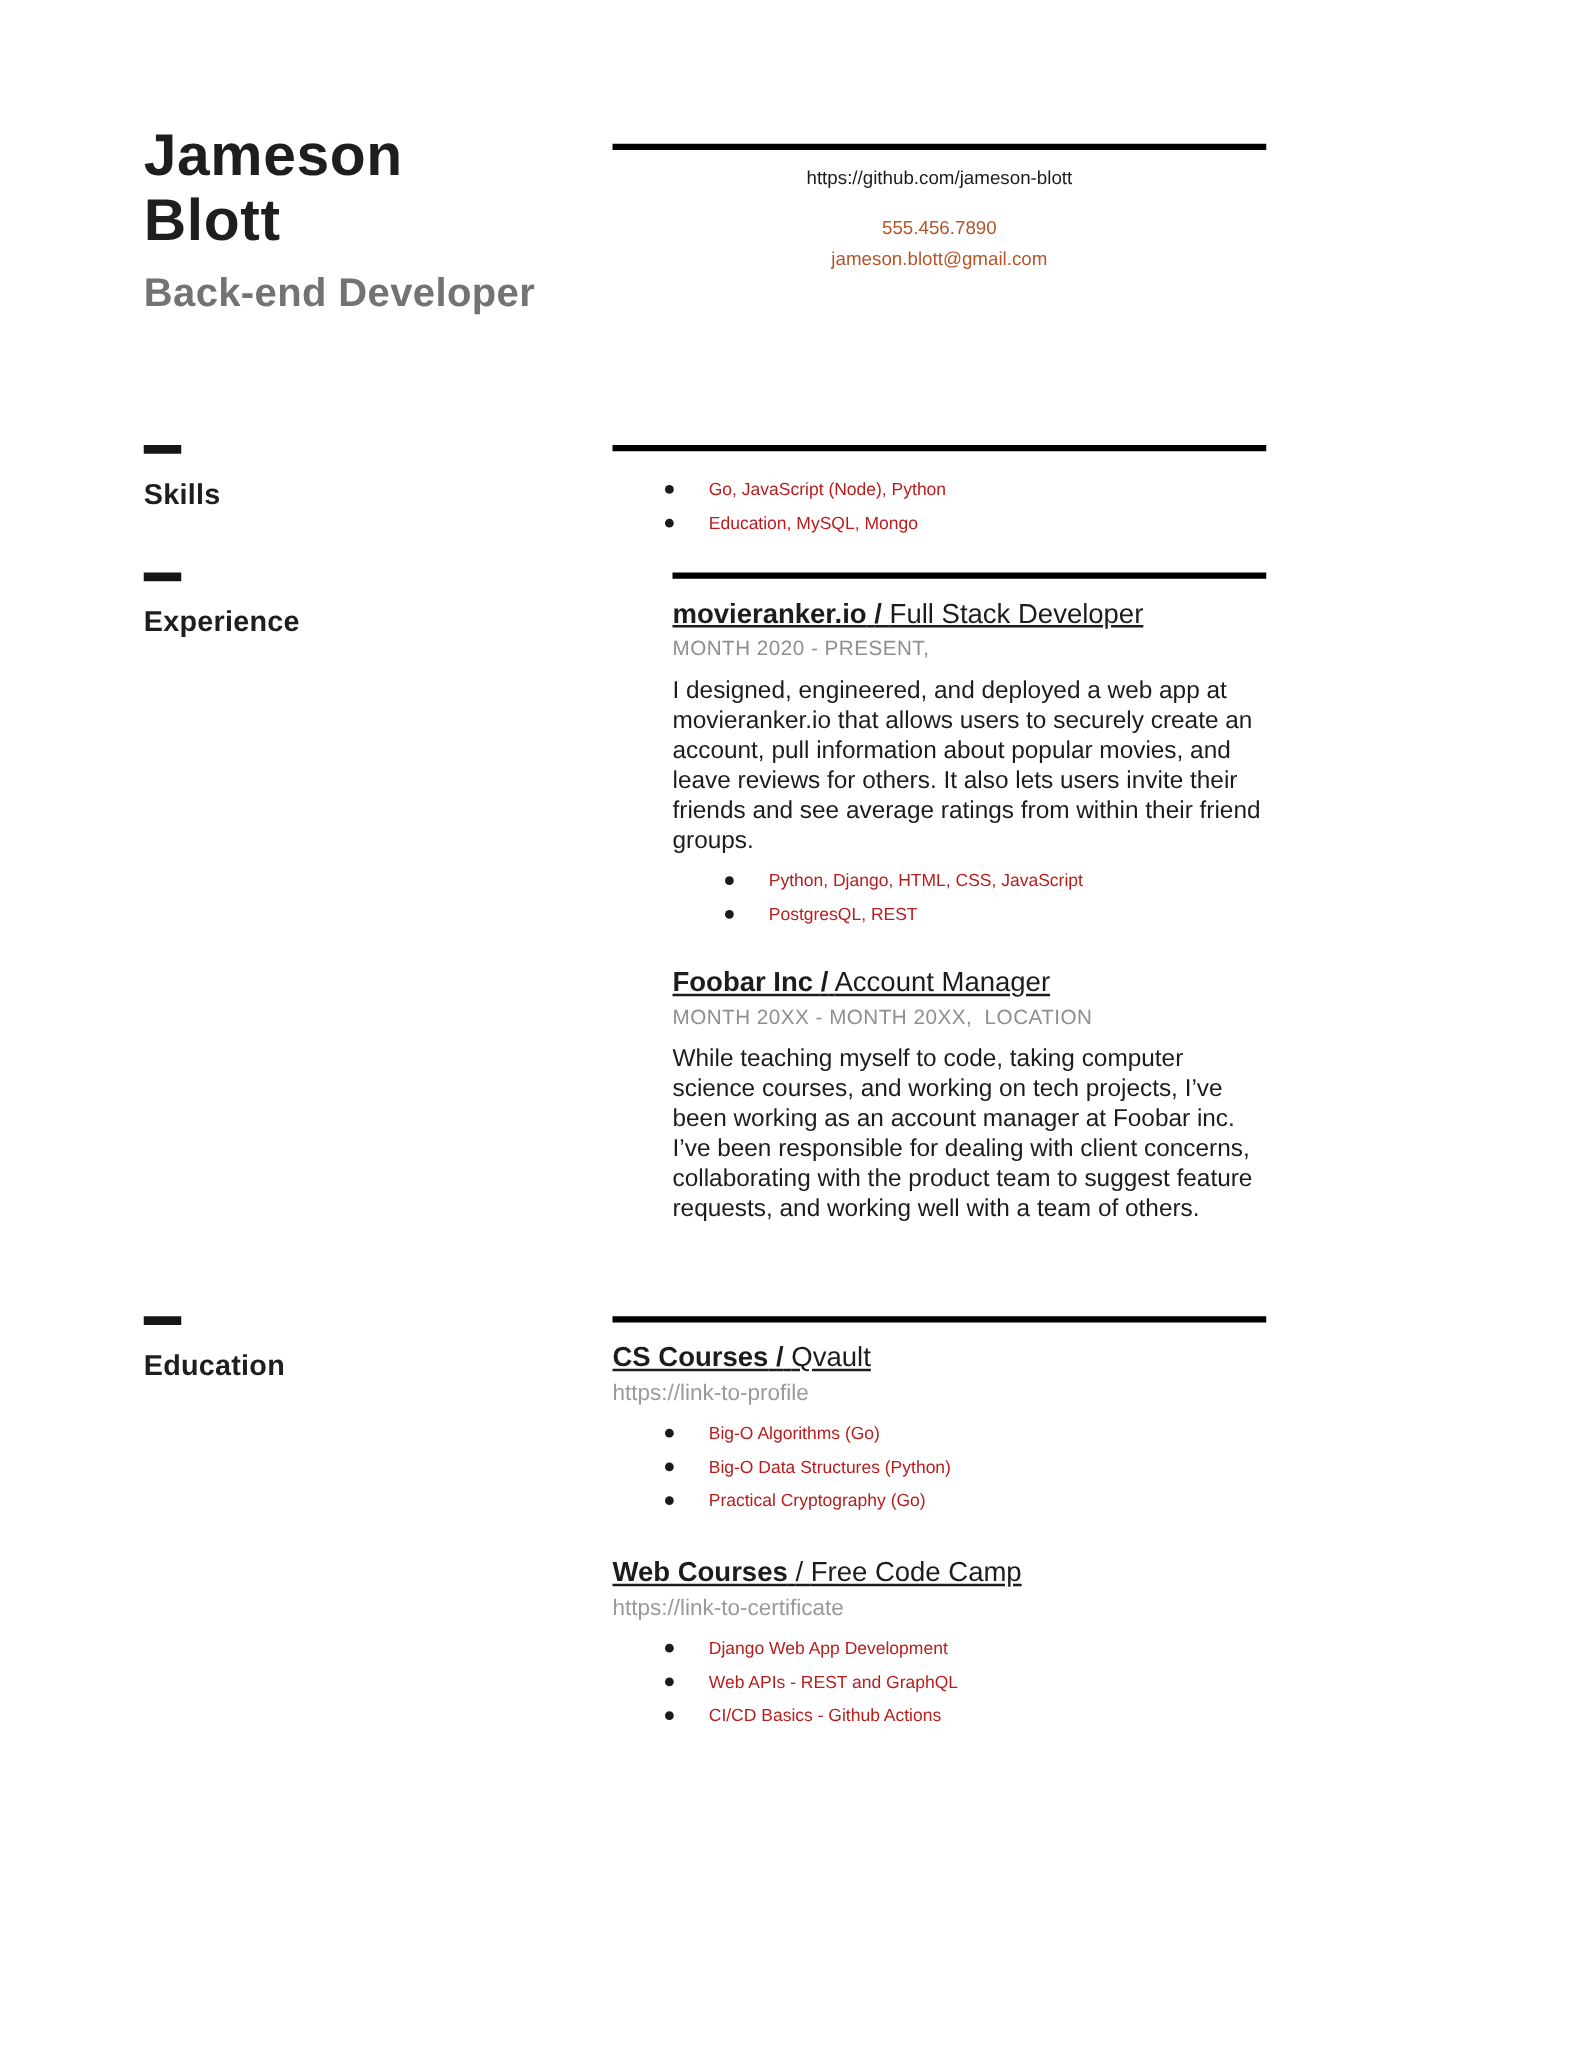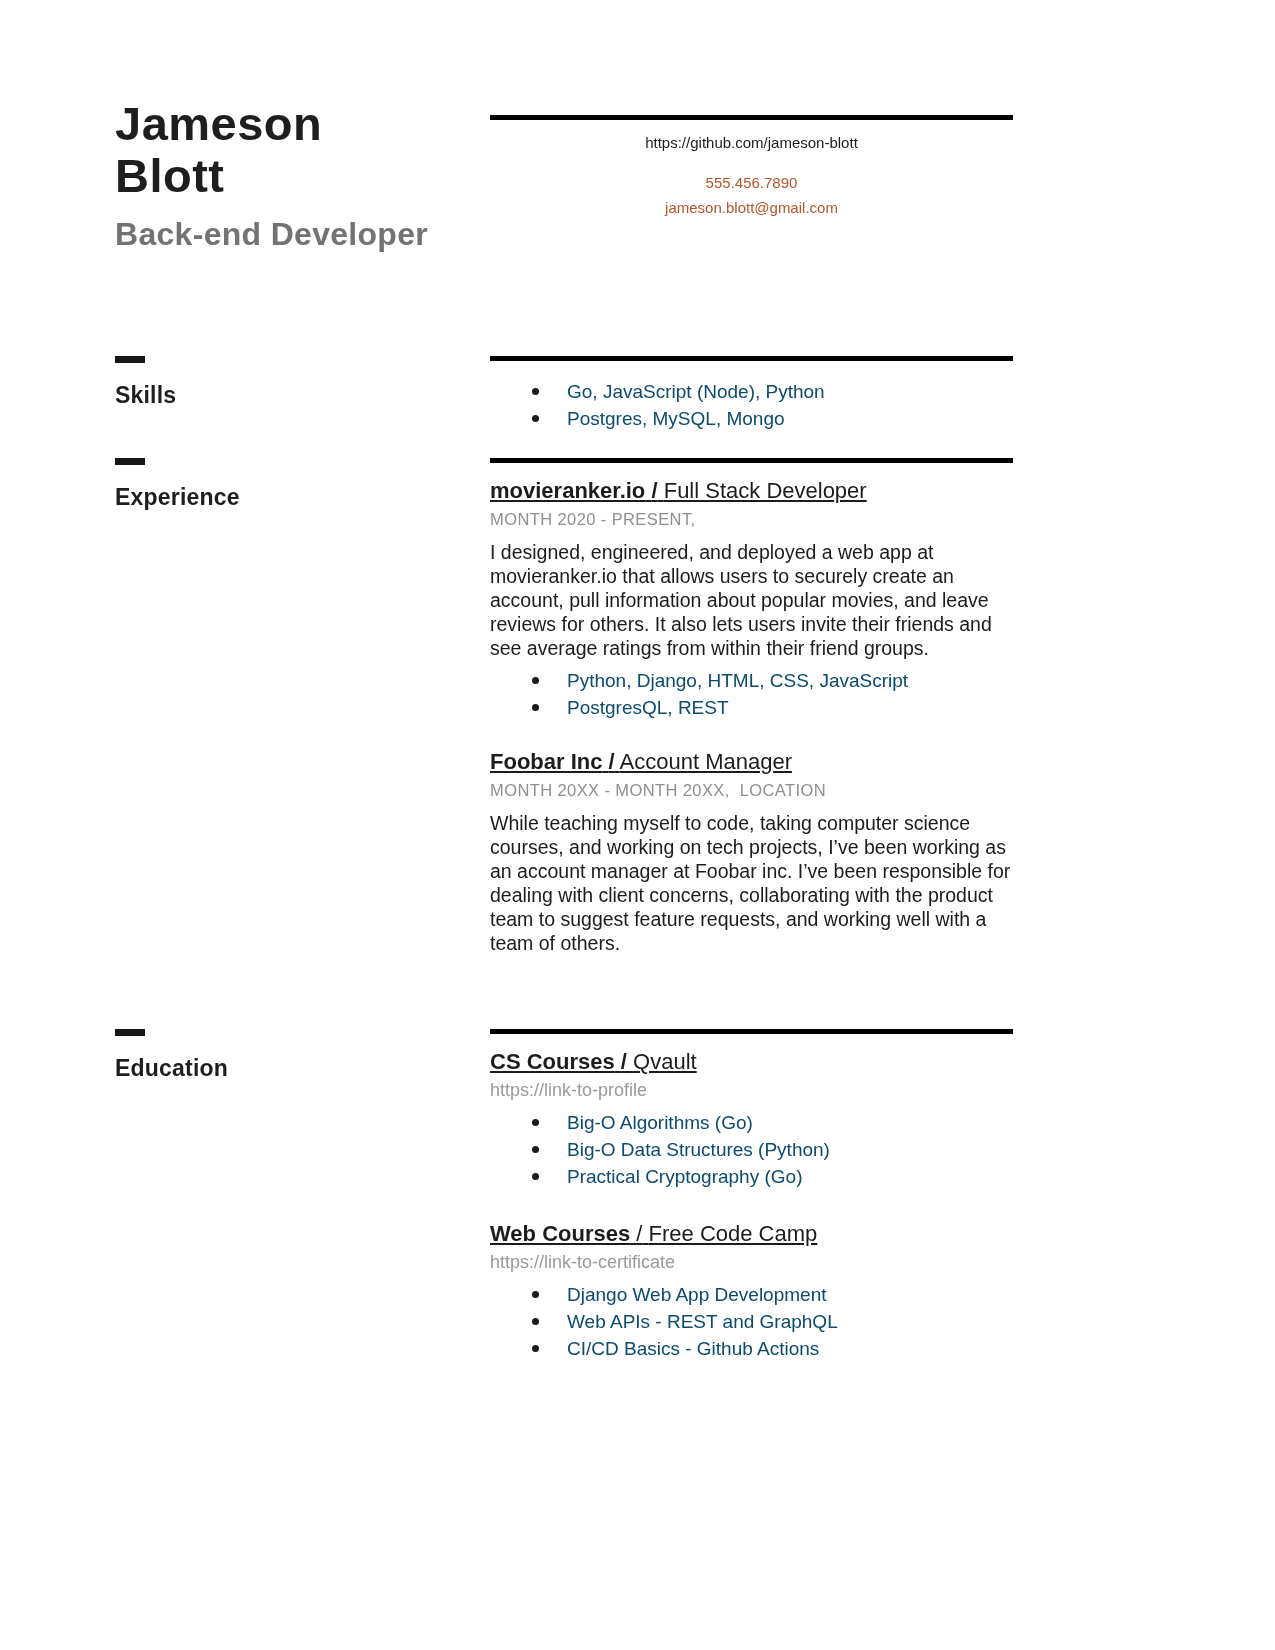--- a/index.html
+++ b/index.html
@@ -64,21 +64,21 @@
     line-height: 24px;
     margin-bottom: 15px;
   }
   .contact-link {
     color: #b5552b;
     line-height: 25px;
   }
 
   
   .section-skills    { margin-top: 104px; }
-  .section-experience{ margin-top: 26px; }
+  .section-experience{ margin-top: 26px; gap: 48px; }
   .section-education { margin-top: 74px; }
 
   .dash {
     width: 30px;
     height: 7px;
     background: #161616;
   }
   .section-heading {
     margin: 18px 0 0 0;
     font-size: 23px;
@@ -123,23 +123,23 @@
     color: #1c1c1c;
   }
   .blist {
     list-style: none;
     margin: 7px 0 0 0;
     padding: 0;
   }
   .blist li {
     position: relative;
     padding-left: 77px;
-    font-size: 19px;
+    font-size: 14px;
     line-height: 27px;
-    color: #0c4a6e;
+    color: #b91c1c;
   }
   .dot {
     position: absolute;
     left: 42px;
     top: 10px;
     width: 7px;
     height: 7px;
     border-radius: 50%;
     background: #1b1b1b;
   }
@@ -170,21 +170,21 @@
   </header>
 
   <section class="row section-skills">
     <div class="col-left">
       <div class="dash"></div>
       <h2 class="section-heading">Skills</h2>
     </div>
     <div class="col-right ruled">
       <ul class="blist">
         <li><span class="dot"></span><span>Go, JavaScript (Node), Python</span></li>
-        <li><span class="dot"></span><span>Postgres, MySQL, Mongo</span></li>
+        <li><span class="dot"></span><span>Education, MySQL, Mongo</span></li>
       </ul>
     </div>
   </section>
 
   <section class="row section-experience">
     <div class="col-left">
       <div class="dash"></div>
       <h2 class="section-heading">Experience</h2>
     </div>
     <div class="col-right ruled">

